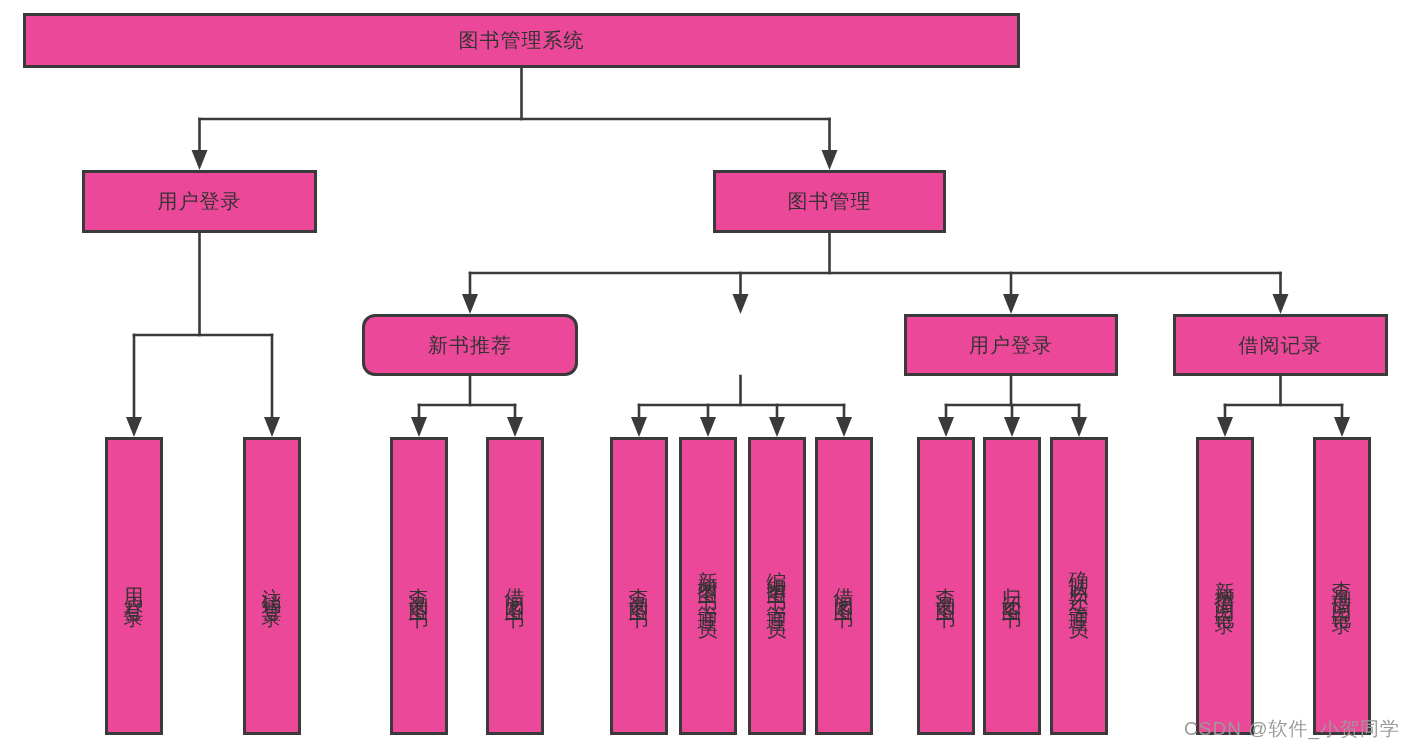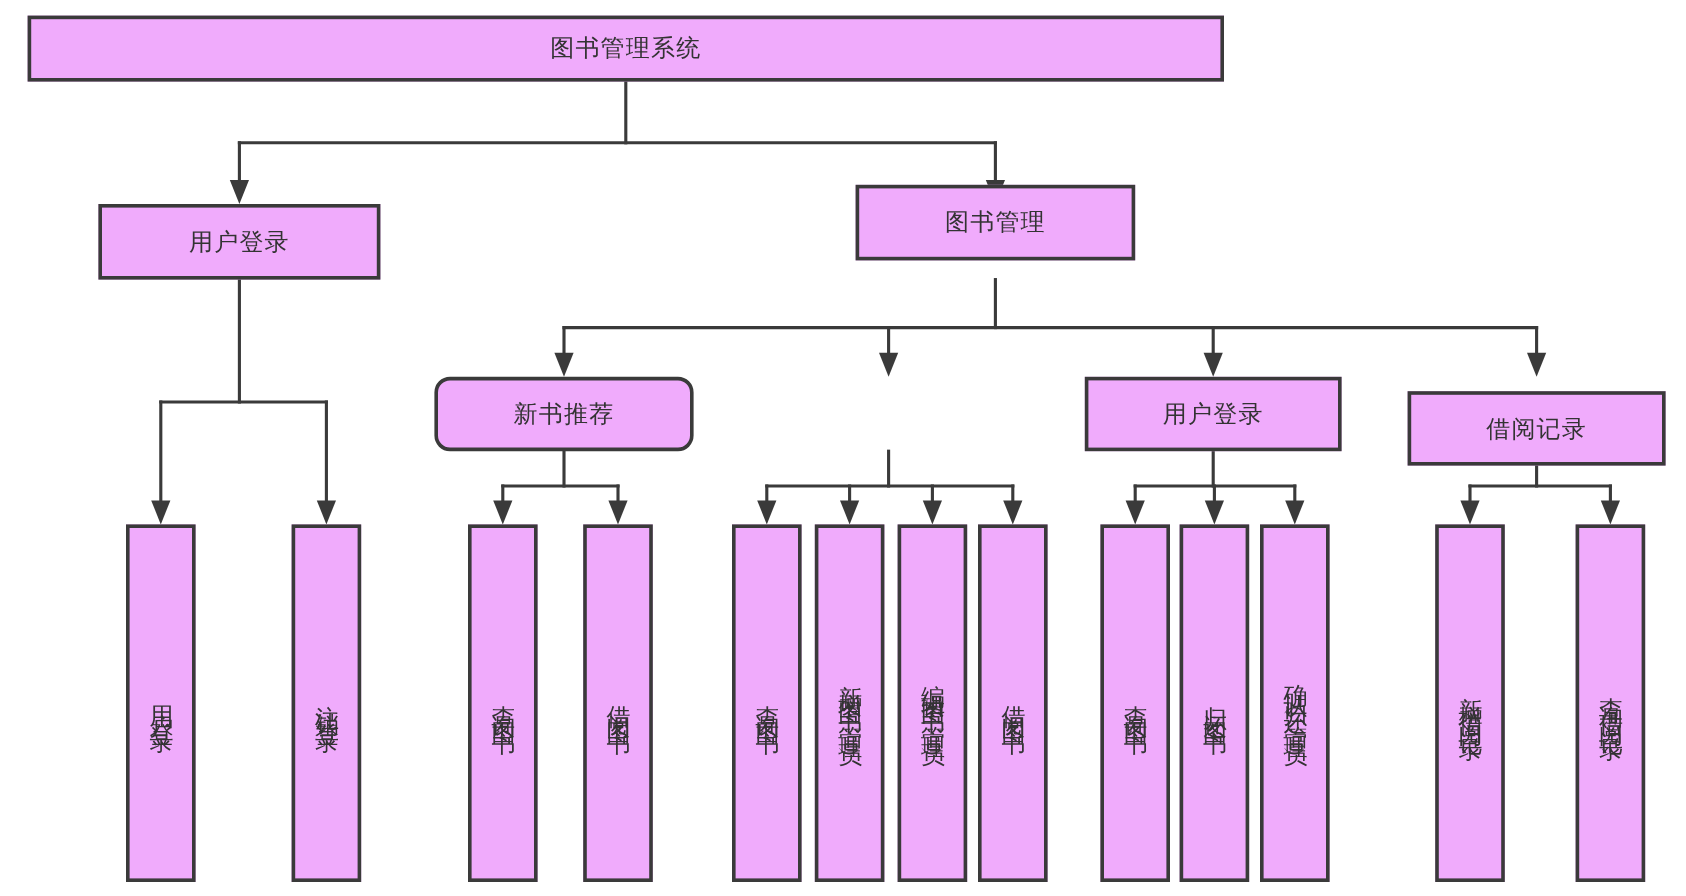--- a/index.html
+++ b/index.html
@@ -20,21 +20,21 @@
   }
   .connectors{
     position:absolute;
     left:0;top:0;
     width:1405px;height:747px;
     pointer-events:none;
   }
   .box{
     position:absolute;
     box-sizing:border-box;
-    background:#f0abfc;
+    background:#ec4899;
     border:3px solid var(--border);
     display:flex;
     align-items:center;
     justify-content:center;
     color:var(--text);
     font-size:20px;
     letter-spacing:1px;
     white-space:nowrap;
     z-index:2;
   }
@@ -113,37 +113,38 @@
       <polygon points="1071,417 1087,417 1079,437" fill="#3a3a3a"></polygon>
       <line x1="1225" y1="405" x2="1225" y2="421" stroke="#3a3a3a" stroke-width="2.6" stroke-linecap="square"></line>
       <polygon points="1217,417 1233,417 1225,437" fill="#3a3a3a"></polygon>
       <line x1="1342" y1="405" x2="1342" y2="421" stroke="#3a3a3a" stroke-width="2.6" stroke-linecap="square"></line>
       <polygon points="1334,417 1350,417 1342,437" fill="#3a3a3a"></polygon>
     </svg>
 
   <div class="box" style="left:23px;top:13px;width:997px;height:55px;">图书管理系统</div>
 
   <div class="box" style="left:82px;top:170px;width:235px;height:63px;">用户登录</div>
-  <div class="box" style="left:713px;top:154px;width:233px;height:63px;">图书管理</div>
+  <div class="box" style="left:713px;top:170px;width:233px;height:63px;">图书管理</div>
 
   <div class="box" style="left:362px;top:314px;width:216px;height:62px;border-radius:13px;">新书推荐</div>
   <div class="box" style="left:904px;top:314px;width:214px;height:62px;">用户登录</div>
-  <div class="box" style="left:1173px;top:314px;width:215px;height:62px;margin-top:12px;">借阅记录</div>
+  <div class="box" style="left:1173px;top:314px;width:215px;height:62px;">借阅记录</div>
 
   <div class="box leaf" style="left:105px;top:437px;width:58px;height:298px;">用户登录</div>
   <div class="box leaf" style="left:243px;top:437px;width:58px;height:298px;">注销登录</div>
 
   <div class="box leaf" style="left:390px;top:437px;width:58px;height:298px;">查询图书</div>
   <div class="box leaf" style="left:486px;top:437px;width:58px;height:298px;">借阅图书</div>
 
   <div class="box leaf" style="left:610px;top:437px;width:58px;height:298px;">查询图书</div>
   <div class="box leaf" style="left:679px;top:437px;width:58px;height:298px;">新增图书（管理员）</div>
   <div class="box leaf" style="left:748px;top:437px;width:58px;height:298px;">编辑图书（管理员）</div>
   <div class="box leaf" style="left:815px;top:437px;width:58px;height:298px;">借阅图书</div>
 
   <div class="box leaf" style="left:917px;top:437px;width:58px;height:298px;">查询图书</div>
   <div class="box leaf" style="left:983px;top:437px;width:58px;height:298px;">归还图书</div>
   <div class="box leaf" style="left:1050px;top:437px;width:58px;height:298px;">确认归还（管理员）</div>
 
   <div class="box leaf" style="left:1196px;top:437px;width:58px;height:298px;">新增借阅记录</div>
   <div class="box leaf" style="left:1313px;top:437px;width:58px;height:298px;">查询借阅记录</div>
 
+  <div class="watermark">CSDN @软件_小贺同学</div>
 </div>
 
 </body></html>

